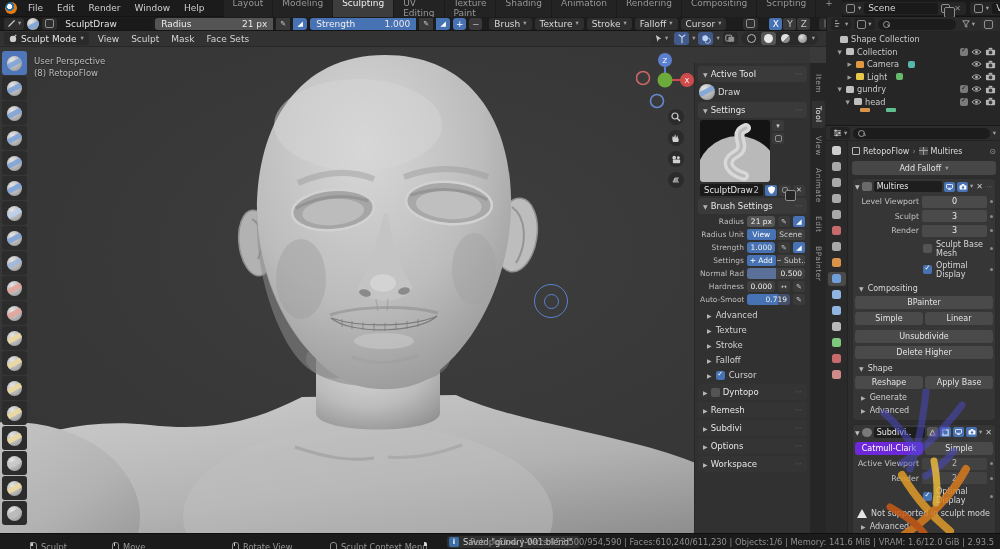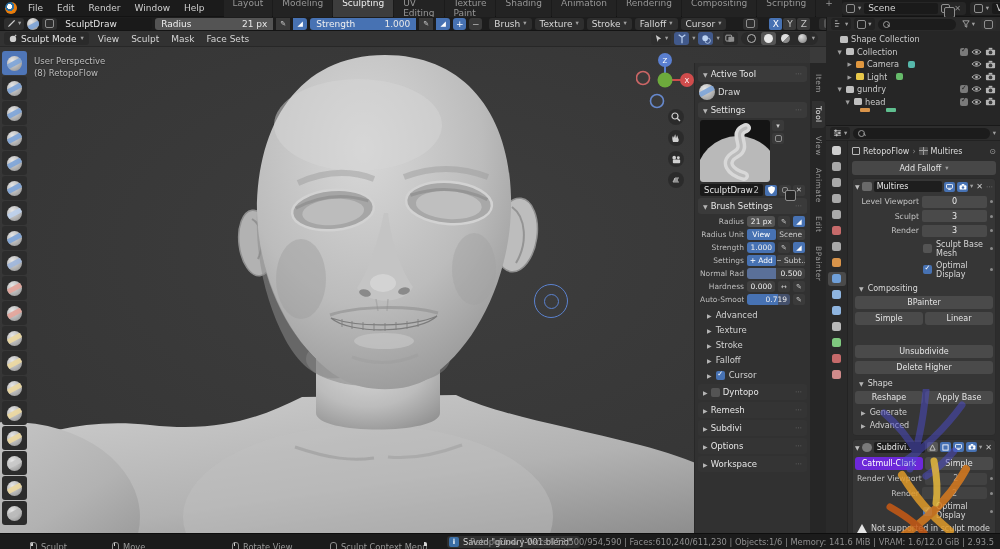--- a/index.html
+++ b/index.html
@@ -995,21 +995,21 @@
                 <span class="tri">▼</span>
                 <span>Compositing</span>
               </div>
               <div class="btn-row">
                   <span class="btn">BPainter</span>
                 </div>
               <div class="btn-row">
                 <span class="btn">Simple</span>
                 <span class="btn">Linear</span>
               </div>
-              <div class="btn-row" style="margin-top:20px">
+              <div class="btn-row" style="margin-top:5px">
                   <span class="btn">Unsubdivide</span>
                 </div>
               <div class="btn-row">
                   <span class="btn">Delete Higher</span>
                 </div>
 
               <div class="sub-h">
                 <span class="tri">▼</span>
                 <span>Shape</span>
               </div>
@@ -1065,21 +1065,21 @@
 
               <div class="palg">
 
               <span class="btn active">Catmull-Clark</span>
                   <span class="btn">Simple</span>
                 </div>
 
               <div>
 
               <div class="prow">
-                  <span class="plabel">Render Viewport</span>
+                  <span class="plabel">Active Viewport</span>
                   <span class="pval" style="color:#b9b9b9;background:#424242">2</span>
                   <span class="kdot"></span>
                 </div>
                   <div class="prow">
                   <span class="plabel">Render</span>
                   <span class="pval" style="color:#b9b9b9;background:#424242">2</span>
                   <span class="kdot"></span>
                 </div>
                 </div>
 

